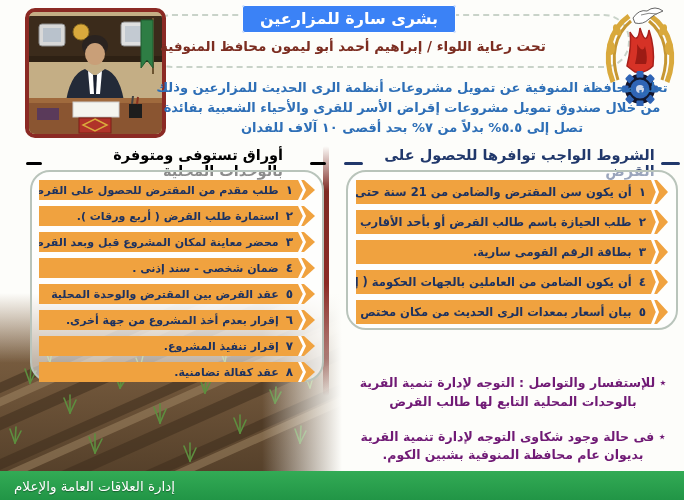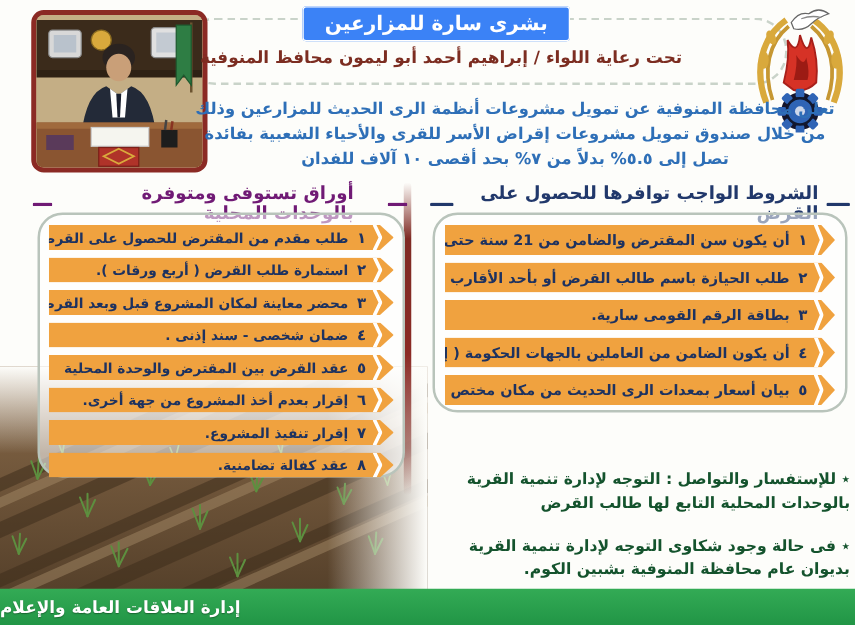--- a/index.html
+++ b/index.html
@@ -33,21 +33,21 @@
 
   
   .divider{position:absolute;left:323px;top:146px;width:6px;height:250px;border-radius:3px;
     background:linear-gradient(to bottom, rgba(126,42,35,0) 0%, #7e2a23 18%, #8b2a24 55%, rgba(126,42,35,.55) 85%, rgba(126,42,35,0) 100%);}
 
   
   .sec-heading{position:absolute;display:flex;align-items:center;justify-content:center;
     gap:6px;font-weight:bold;font-size:14.5px;direction:rtl;}
   .sec-heading .dash{width:22px;border-top:3px solid currentColor;height:0;border-radius:2px;}
   .heading-conditions{left:344px;top:147px;width:336px;color:#21386b;}
-  .heading-documents{left:26px;top:147px;width:300px;color:#701a75;gap:27px;}
+  .heading-documents{left:26px;top:147px;width:300px;color:#000000;gap:27px;}
 
   
   .panel{position:absolute;border:2px solid #b9c4bb;border-radius:20px;
     background:rgba(255,255,255,.55);box-sizing:border-box;}
   .panel-conditions{left:346px;top:170px;width:332px;height:160px;padding:8px 8px;}
   .panel-documents{left:30px;top:170px;width:294px;height:212px;padding:8px 7px;}
 
   
   .bar{position:relative;background:#f0a23f;display:flex;align-items:center;
     direction:rtl;gap:7px;padding:0 22px 0 8px;box-sizing:border-box;
@@ -55,30 +55,30 @@
   .bar::after{content:"";position:absolute;right:9px;top:0;bottom:0;width:8px;background:#ffffff;
     clip-path:polygon(0 0, 40% 0, 100% 50%, 40% 100%, 0 100%, 60% 50%);}
   .panel-conditions .bar{height:24px;margin-bottom:6px;font-size:11.5px;}
   .panel-documents .bar{height:20px;margin-bottom:6px;font-size:11px;}
   .bar:last-child{margin-bottom:0;}
   .bar .num{color:#1d3260;font-weight:bold;font-size:12px;flex:0 0 auto;}
   .bar .txt{color:#1d3260;font-weight:bold;white-space:nowrap;}
 
   
   .notes{position:absolute;left:340px;top:374px;width:340px;direction:rtl;
-    color:#14532d;font-weight:bold;font-size:12.5px;text-align:right;line-height:1.5;}
+    color:#701a75;font-weight:bold;font-size:12.5px;text-align:center;line-height:1.5;}
   .notes p{margin:0 0 16px 0;padding-left:6px;}
 
   
   .field{position:absolute;left:0;top:293px;width:342px;height:182px;}
 
   
   .footer{position:absolute;left:0;top:471px;width:684px;height:29px;
     background:linear-gradient(to bottom,#33ab55,#219546);display:flex;align-items:center;z-index:5;}
-  .footer .footer-text{color:#ffffff;font-weight:bold;font-size:13.5px;padding:0 0;
+  .footer .footer-text{color:#ffffff;font-weight:normal;font-size:13.5px;padding:0 14px;
     direction:rtl;text-shadow:0 1px 1px rgba(0,0,0,.35);}
 </style>
 </head>
 <body>
 
 <div class="poster" dir="rtl">
 
   <div class="dashed-frame"></div>
 
   <div class="gov-photo">

